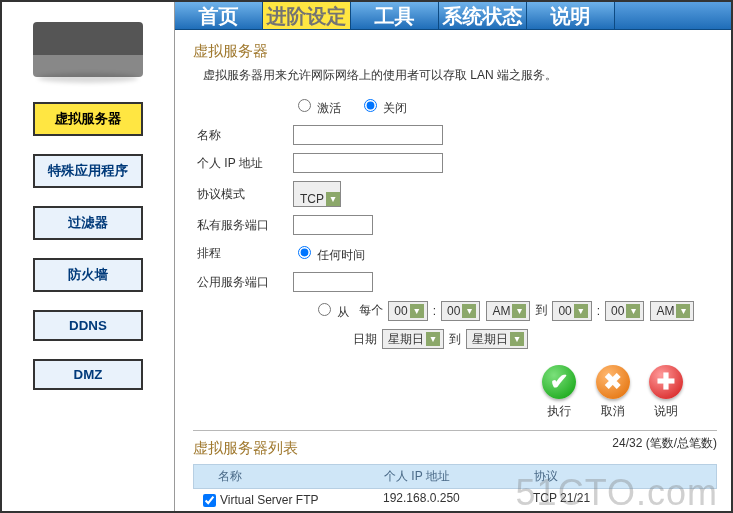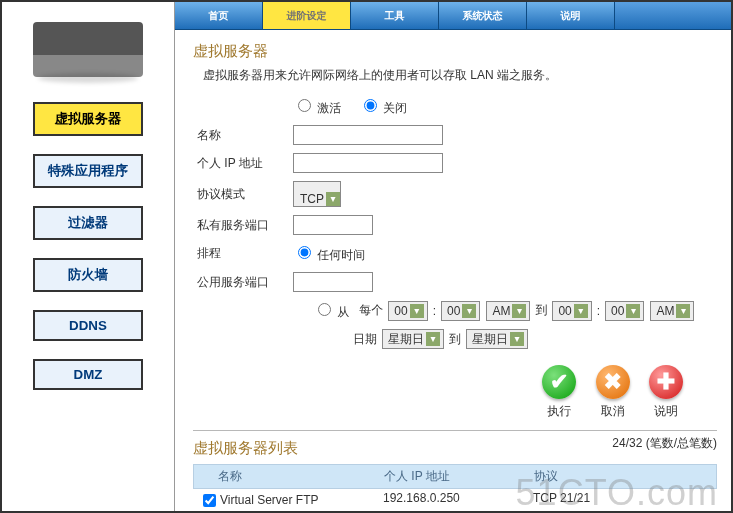--- a/index.html
+++ b/index.html
@@ -40,21 +40,21 @@
   }
   .side-btn.active { background: #ffe642; color: #000; }
   .main { flex: 1; position: relative; background: #fff; }
   .tabs {
     display: flex; height: 28px;
     background: linear-gradient(#5aa0e0,#1f6db8);
     border-bottom: 1px solid #0d4a82;
   }
   .tab {
     flex: 0 0 auto; min-width: 88px; text-align: center;
-    color: #fff; font-size: 10px; line-height: 28px; font-weight: bold;
+    color: #fff; font-size: 20px; line-height: 28px; font-weight: bold;
     border-right: 1px solid #0d4a82; cursor: pointer;
     background: linear-gradient(#6fb2ea,#1f6db8);
   }
   .tab.active { background: #ffe642; color: #737373; }
   .content { padding: 8px 14px 2px 18px; color: #333; }
   .section-title { color: #a0792f; font-size: 15px; margin: 4px 0 6px; }
   .section-title.mt { margin-top: 4px; }
   .desc { margin: 0 0 12px 10px; }
   .form-row { display: flex; align-items: center; margin-bottom: 8px; }
   .form-row .lbl { width: 100px; text-align: left; padding-left: 4px; }

